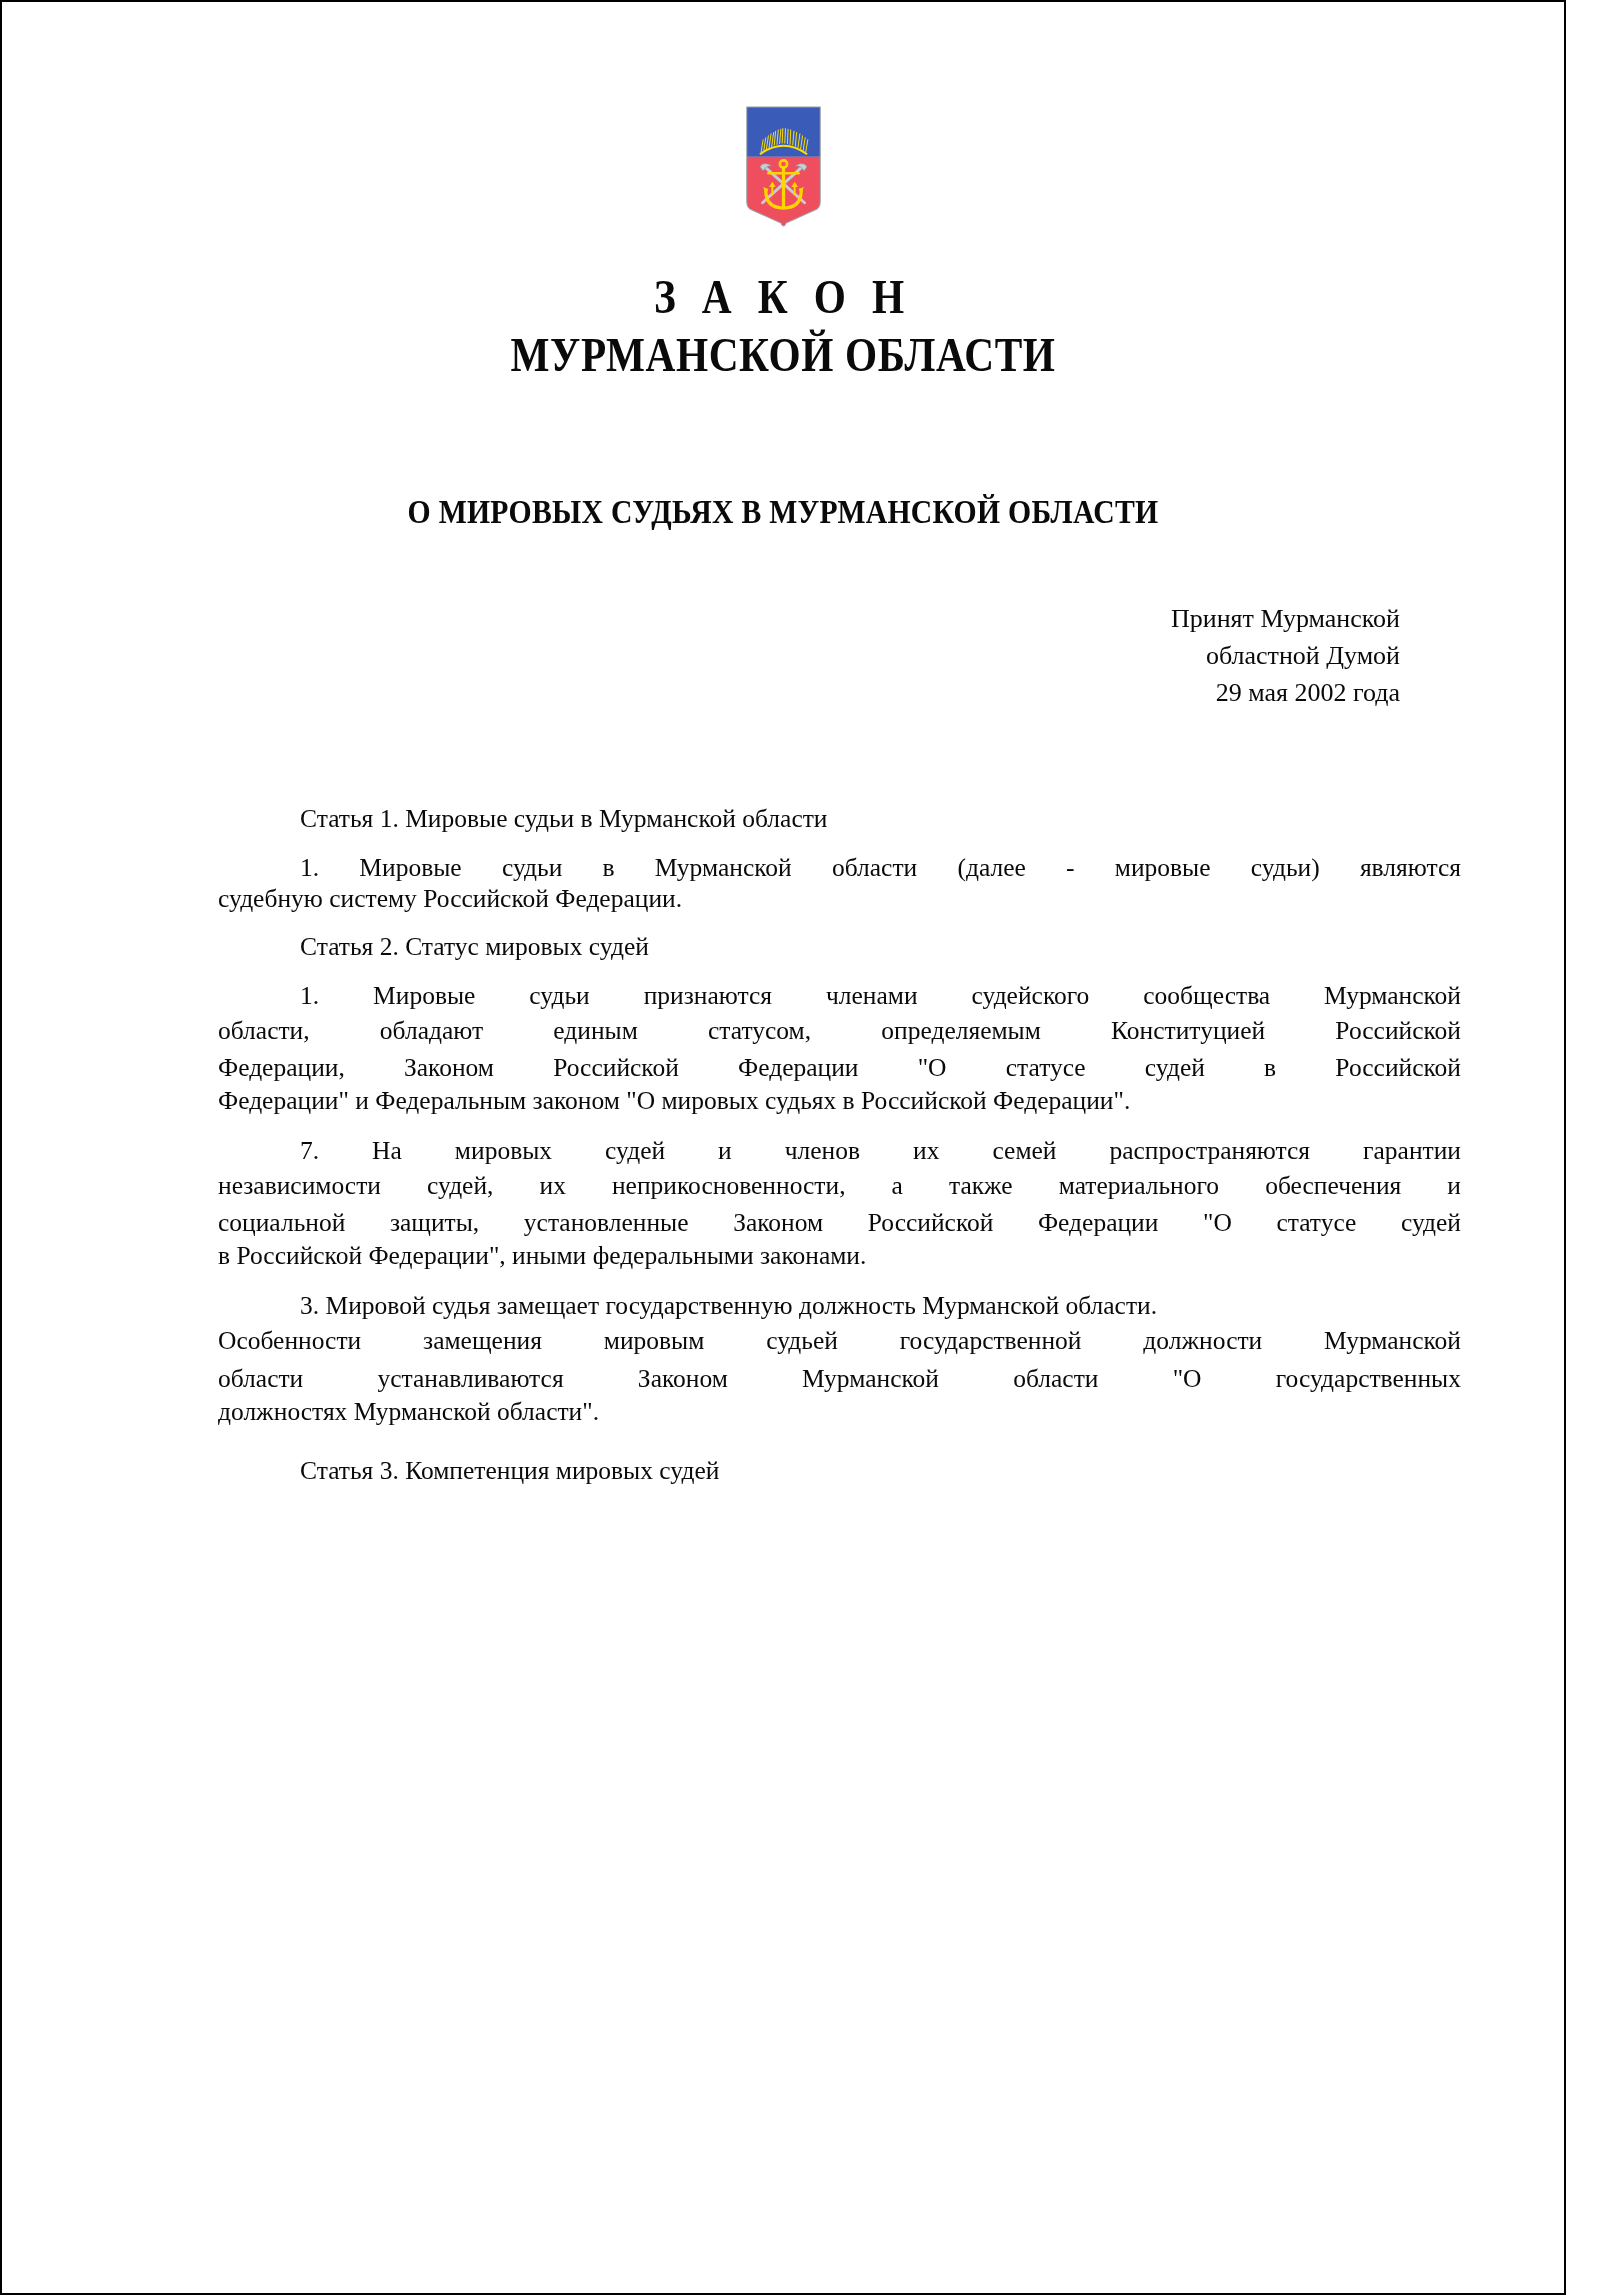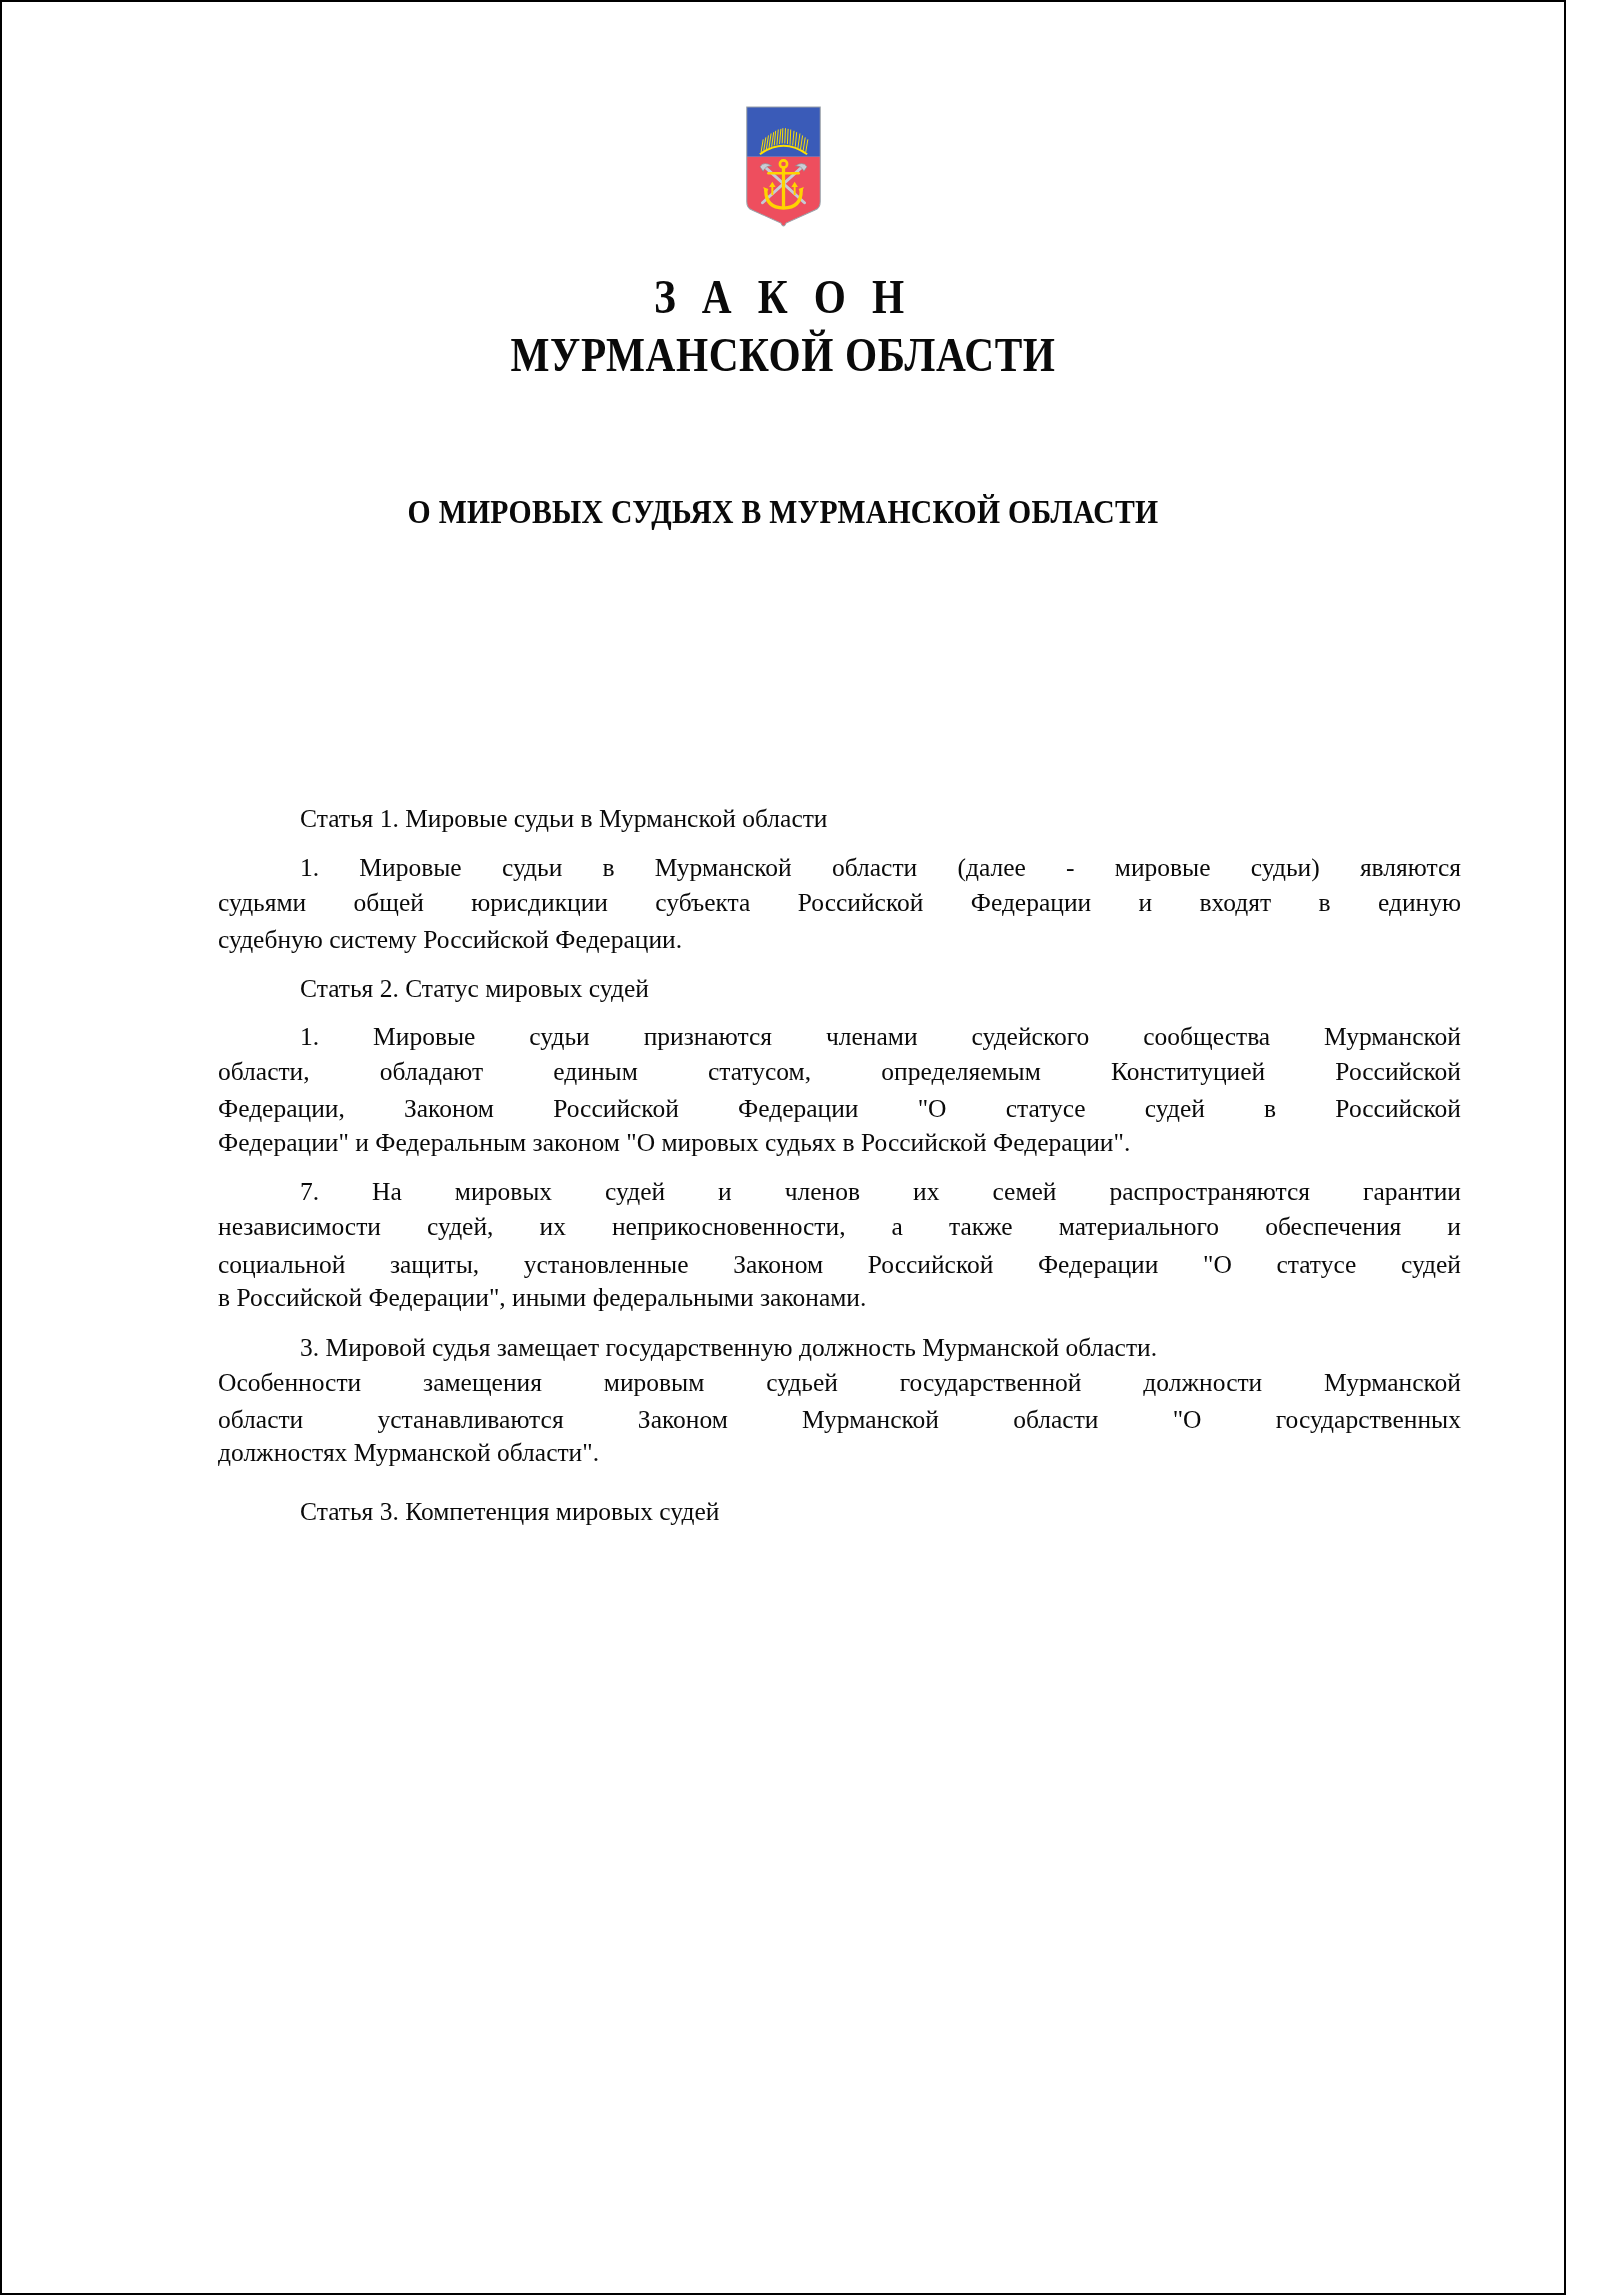--- a/index.html
+++ b/index.html
@@ -210,28 +210,32 @@
     </svg>
   </div>
 
   <div class="title-block">
     <div class="title-line1">З А К О Н</div>
     <div class="title-line2">МУРМАНСКОЙ ОБЛАСТИ</div>
   </div>
 
   <div class="subtitle">О МИРОВЫХ СУДЬЯХ В МУРМАНСКОЙ ОБЛАСТИ</div>
 
+  <div class="adoption">
+    <div>Принят Мурманской</div>
+    <div>областной Думой</div>
+    <div>29 мая 2002 года</div>
+  </div>
 
   <div class="body-text">
 
     <div class="article-heading">Статья 1. Мировые судьи в Мурманской области</div>
 
     <div class="para">
       <span class="ln indent tight">1.   Мировые  судьи  в  Мурманской  области  (далее - мировые  судьи)  являются</span>
-      <span class="ln lead-a">судьями  общей  юрисдикции  субъекта  Российской  Федерации  и  входят  в  единую</span>
       <span class="ln last lead-b">судебную систему Российской Федерации.</span>
     </div>
 
 
     <div class="article-heading">Статья 2. Статус мировых судей</div>
 
     <div class="para">
       <span class="ln indent tight">1.   Мировые  судьи  признаются  членами  судейского  сообщества  Мурманской</span>
       <span class="ln lead-a">области,  обладают  единым  статусом,  определяемым  Конституцией  Российской</span>
       <span class="ln lead-b">Федерации,  Законом  Российской  Федерации  "О  статусе    судей    в  Российской</span>

